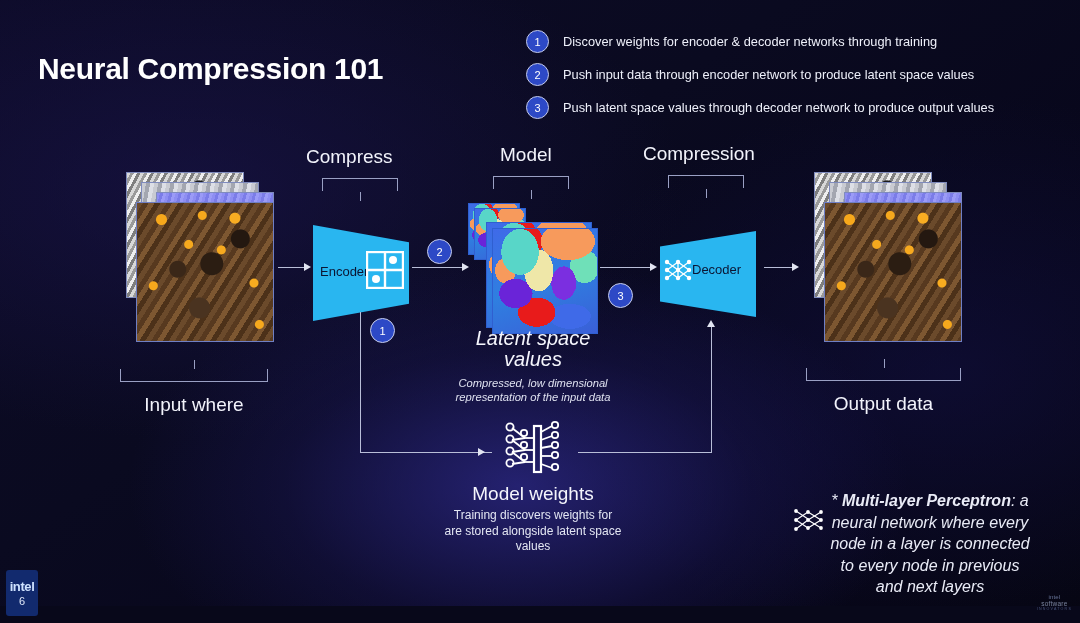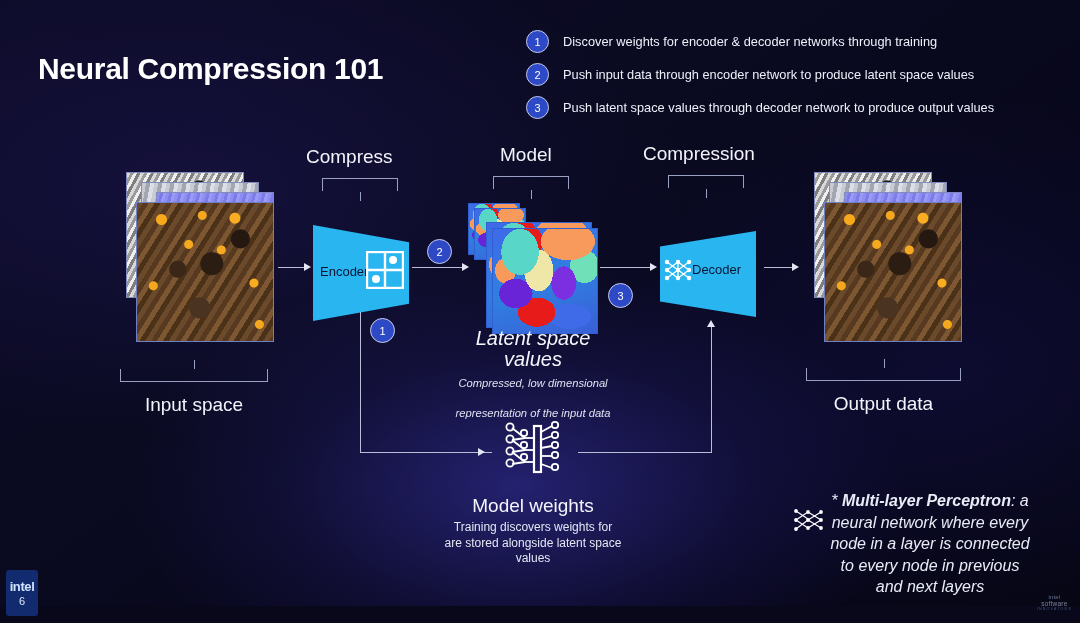--- a/index.html
+++ b/index.html
@@ -171,21 +171,21 @@
   }
   #badge1 { left:370px; top:318px; }
   #badge2 { left:427px; top:239px; }
   #badge3 { left:608px; top:283px; }
 
   
   #latent-cap { left:430px; top:328px; width:206px; text-align:center;font-style:italic; }
   #latent-cap .h { font-size:20px; color:#f4f5fc; line-height:1.05; }
   #latent-cap .s { font-size:11.2px; color:#dfe2f0; margin-top:6px; line-height:1.28; }
 
-  #mw-cap { left:420px; top:483px; width:226px; text-align:center;margin-top:12px; }
+  #mw-cap { left:420px; top:483px; width:226px; text-align:center; }
   #mw-cap .h { font-size:19px; color:#f4f5fc; }
   #mw-cap .s { font-size:12px; color:#e3e6f3; margin-top:3px; line-height:1.3; }
   #mlp-icon { left:500px; top:418px; width:70px; height:62px; }
 
   
   #footnote { left:830px; top:490px; width:200px; text-align:center;
     font-size:16px; font-style:italic; color:#e9ebf6; line-height:1.35; }
   #footnote b { font-weight:700; }
   #fn-icon { left:790px; top:503px; width:38px; height:34px; }
 
@@ -234,21 +234,21 @@
   <div class="abs seclabel" id="lbl-decompress">Compression</div>
   <div class="abs bracket" id="brk-decompress"></div>
 
   <div class="abs stack" style="left:108px; top:172px;">
     <div class="sheet sh1 tex-gray1"></div>
     <div class="sheet sh2 tex-gray2"></div>
     <div class="sheet sh3 tex-purple"></div>
     <div class="sheet sh4 tex-brown"></div>
   </div>
   <div class="abs bracket-b" id="brk-input"></div>
-  <div class="abs" id="lbl-input">Input space</div>
+  <div class="abs" id="lbl-input">Input where</div>
 
   <div class="abs hline" style="left:278px; top:267px; width:28px;"></div>
   <div class="abs arrowR" style="left:304px; top:263px;"></div>
 
   <div class="abs" id="encoder"></div>
   <div class="abs" id="enc-label">Encoder</div>
   <svg class="abs" id="enc-icon" viewBox="0 0 38 38">
     <rect x="1" y="1" width="36" height="36" fill="none" stroke="#ffffff" stroke-width="2.4"></rect>
     <line x1="19" y1="1" x2="19" y2="37" stroke="#ffffff" stroke-width="2.4"></line>
     <line x1="1" y1="19" x2="37" y2="19" stroke="#ffffff" stroke-width="2.4"></line>
@@ -305,21 +305,21 @@
     <div class="sheet sh3 tex-purple"></div>
     <div class="sheet sh4 tex-brown"></div>
   </div>
   <div class="abs bracket-b" id="brk-output"></div>
   <div class="abs" id="lbl-output">Output data</div>
 
   <div class="abs" id="latent-cap">
     <div class="h">Latent space</div>
     <div class="h">values</div>
     <div class="s">Compressed, low dimensional</div>
-    <div class="s" style="margin-top:16px">representation of the input data</div>
+    <div class="s" style="margin-top:0">representation of the input data</div>
   </div>
 
   <div class="abs vline" style="left:360px; top:312px; height:141px;"></div>
   <div class="abs hline" style="left:360px; top:452px; width:132px;"></div>
   <div class="abs arrowR" style="left:478px; top:448px;"></div>
   <div class="abs hline" style="left:578px; top:452px; width:134px;"></div>
   <div class="abs vline" style="left:711px; top:326px; height:127px;"></div>
   <div class="abs arrowU" style="left:707px; top:320px;"></div>
   <div class="abs dbadge" id="badge1">1</div>
 

